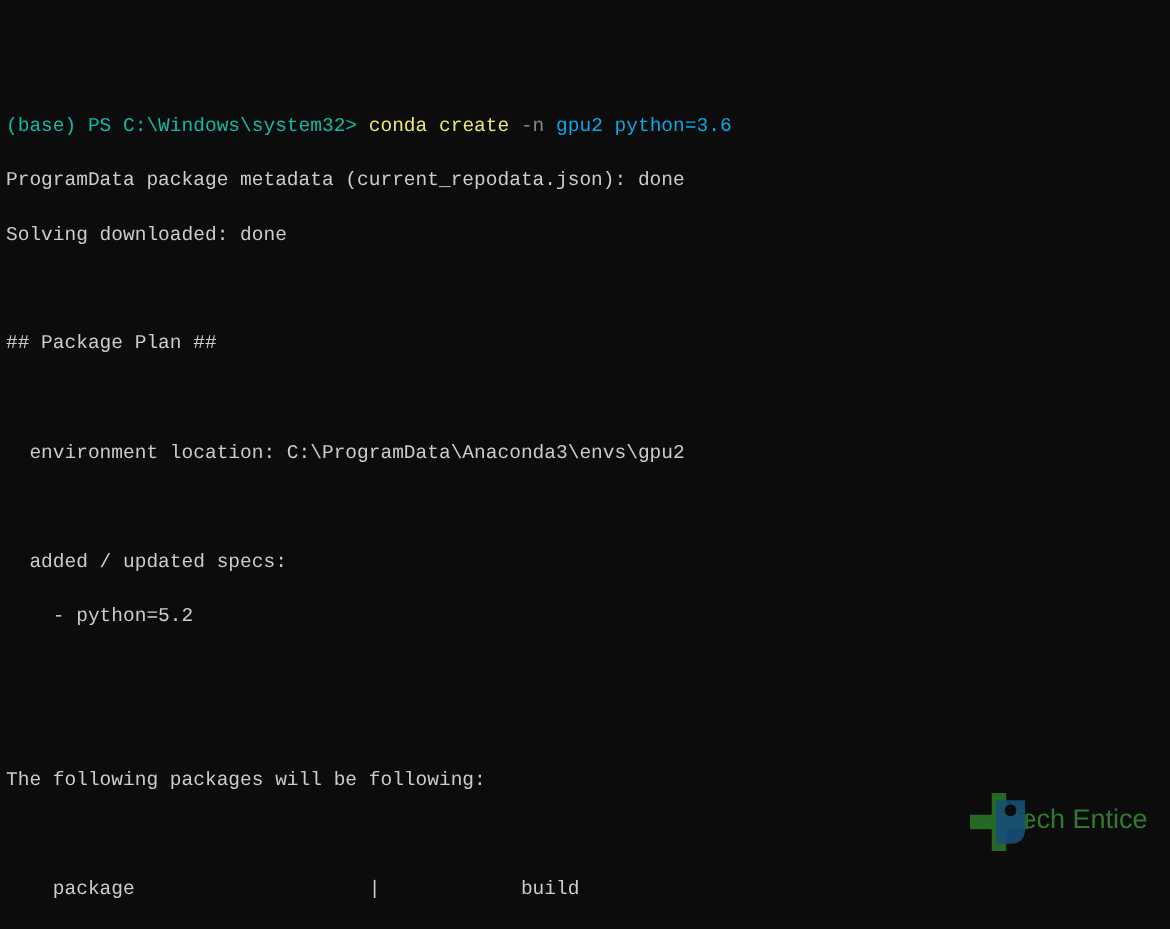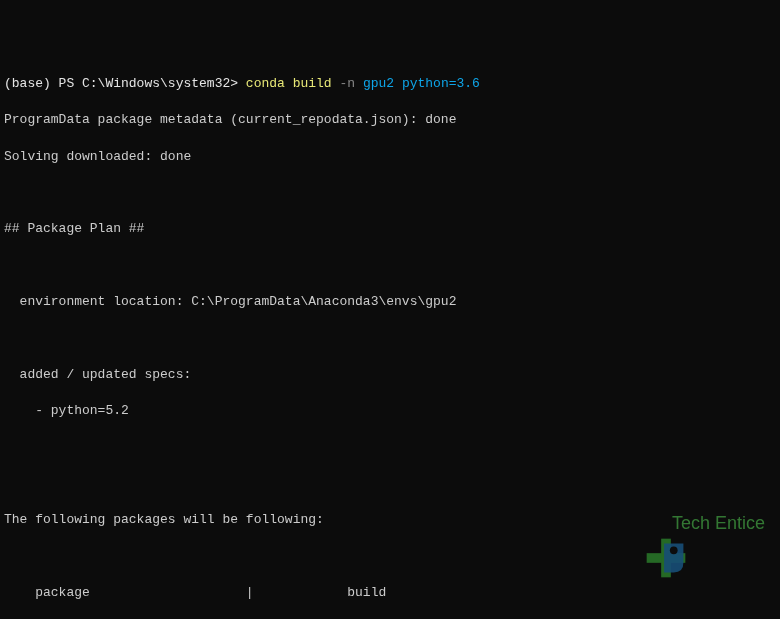--- a/index.html
+++ b/index.html
@@ -17,58 +17,58 @@
       height: 619px;
       padding: 2px 4px;
       overflow: hidden;
       white-space: pre;
       position: relative;
     }
     .line {
       display: block;
     }
     .prompt-prefix {
-      color: #e5e5e5;
+      color: #14b8a6;
     }
     .cmd {
       color: #e8e877;
     }
     .flag {
       color: #888888;
     }
     .arg {
       color: #0ea5e9;
     }
     .watermark {
       position: absolute;
       right: 15px;
-      bottom: 50px;
+      bottom: 60px;
       display: flex;
-      align-items: flex-start;
+      align-items: flex-end;
       opacity: 0.85;
     }
     .watermark-logo {
       width: 58px;
       height: 58px;
       position: relative;
       margin-right: 8px;
     }
     .watermark-text {
       color: #3a8a3a;
       font-family: Arial, sans-serif;
       font-size: 18px;
       font-weight: normal;
     }
   </style>
 </head>
 <body>
 
 
 
-<span class="line"><span class="prompt-prefix">(base) PS C:\Windows\system32&gt; </span><span class="cmd">conda build</span> <span class="flag">-n</span> <span class="arg">gpu2 python=3.6</span></span>
+<span class="line"><span class="prompt-prefix">(base) PS C:\Windows\system32&gt; </span><span class="cmd">conda create</span> <span class="flag">-n</span> <span class="arg">gpu2 python=3.6</span></span>
 <span class="line">ProgramData package metadata (current_repodata.json): done</span>
 <span class="line">Solving downloaded: done</span>
 <span class="line"> </span>
 <span class="line">## Package Plan ##</span>
 <span class="line"> </span>
 <span class="line">  environment location: C:\ProgramData\Anaconda3\envs\gpu2</span>
 <span class="line"> </span>
 <span class="line">  added / updated specs:</span>
 <span class="line">    - python=5.2</span>
 <span class="line"> </span>

